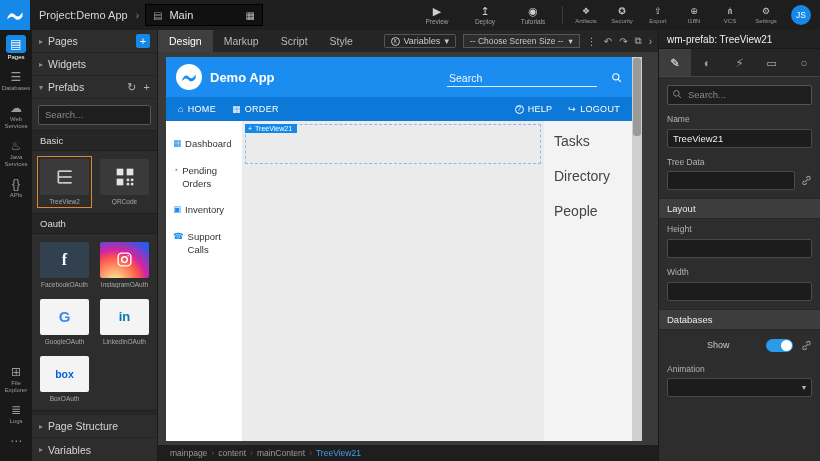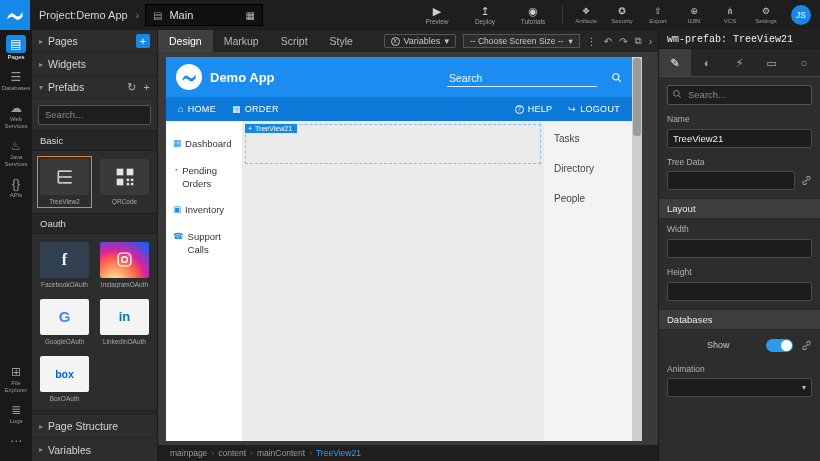--- a/index.html
+++ b/index.html
@@ -101,36 +101,36 @@
   .cbody { flex:1; display:flex; min-height:0; }
   .cmenu { width:76px; flex:none; background:#fff; padding:10px 0 0; }
   .cmenu-item { display:flex; gap:4px; padding:7px 7px; font-size:9.5px; color:#333; line-height:1.35; cursor:pointer; }
   .cmenu-item .mic { color:var(--canvas-header-blue,#1b8cf0); font-size:8.5px; flex:none; }
   .ccenter { flex:1; background:#ebebeb; padding:3px 3px; min-width:0; }
   .selection { position:relative; border:1px dashed #85bdf0; height:40px; cursor:pointer; }
   .sel-tag { position:absolute; top:-1px; left:-1px; background:var(--accent-blue,#1588e8); color:#fff;
     font-size:7px; padding:1px 5px 1px 3px; display:flex; align-items:center; gap:3px; cursor:move; }
   .sel-tag .tic { font-size:7px; }
   .crlist { width:88px; flex:none; background:#f3f3f3; padding:12px 10px; }
-  .crlist-item { font-size:10px; color:#444; margin-bottom:19px; cursor:pointer; }
+  .crlist-item { font-size:14px; color:#444; margin-bottom:19px; cursor:pointer; }
 
   
   .cv-scrollbar { position:absolute; top:5px; bottom:4px; right:16px; width:10px; background:#cfcfcf; }
   .cv-thumb { position:absolute; top:1px; left:1px; right:1px; height:78px; background:#9a9a9a; border-radius:3px; }
 
   
   .bbar { height:16px; flex:none; background:#1e1e1e; display:flex; align-items:center; padding:0 12px; font-size:8.5px; color:#9a9a9a; gap:4px; }
   .crumb { cursor:pointer; }
   .crumb + .crumb::before { content:"\203A"; color:#5d5d5d; margin-right:4px; display:inline-block; }
   .crumb.current { color:#3f9ef2; }
 
   
   .inspector { width:162px; flex:none; background:#2d2d2d; display:flex; flex-direction:column; color:#c9c9c9; border-left:1px solid #191919; overflow:hidden; }
   .ins-title { height:19px; flex:none; background:#222; display:flex; align-items:center; padding:0 8px;
-    font-size:10px; color:#f0f0f0; border-bottom:1px solid #1a1a1a;font-family:Liberation Mono, monospace; }
+    font-size:10px; color:#f0f0f0; border-bottom:1px solid #1a1a1a; }
   .ins-tabs { height:28px; flex:none; display:flex; border-bottom:1px solid #454545; background:#262626; }
   .ins-tab { flex:1; display:flex; align-items:center; justify-content:center; font-size:11.5px; color:#9f9f9f; cursor:pointer; }
   .ins-tab.active { background:#3d3d3d; color:#fff; }
   .ins-search { padding:7px 8px 4px; position:relative; flex:none; }
   .ins-search input { width:100%; height:20px; background:#1e1e1e; border:1px solid #555; border-radius:2px;
     color:#cfcfcf; font-size:9.5px; padding:0 6px 0 20px; outline:none; font-family:inherit; }
   .ins-search input::placeholder { color:#8b8b8b; }
   .ins-search .sic { position:absolute; left:13px; top:12px; color:#8b8b8b; display:flex; }
   .ins-field { padding:5px 8px 4px; }
   .ins-field label { display:block; font-size:8.5px; color:#b3b3b3; margin-bottom:4px; }
@@ -501,25 +501,25 @@
                 <path d="M6 10 L10 6"></path>
                 <path d="M7.5 4.5 L9.2 2.8 a2.4 2.4 0 0 1 3.4 3.4 L10.9 7.9"></path>
                 <path d="M8.5 11.5 L6.8 13.2 a2.4 2.4 0 0 1 -3.4 -3.4 L5.1 8.1"></path>
               </svg>
           </span>
         </div>
       </div>
 
       <div class="sec-head">Layout</div>
       <div class="ins-field">
+        <label>Height</label>
+        <input type="text" style="">
+      </div>
+      <div class="ins-field">
         <label>Width</label>
-        <input type="text" style="">
-      </div>
-      <div class="ins-field">
-        <label>Height</label>
         <input type="text" style="">
       </div>
 
       <div class="sec-head">Databases</div>
       <div class="show-row">
         <span class="slbl">Show</span>
         <span class="toggle">
             <span class="knob"></span>
           </span>
         <span class="bind-btn">

